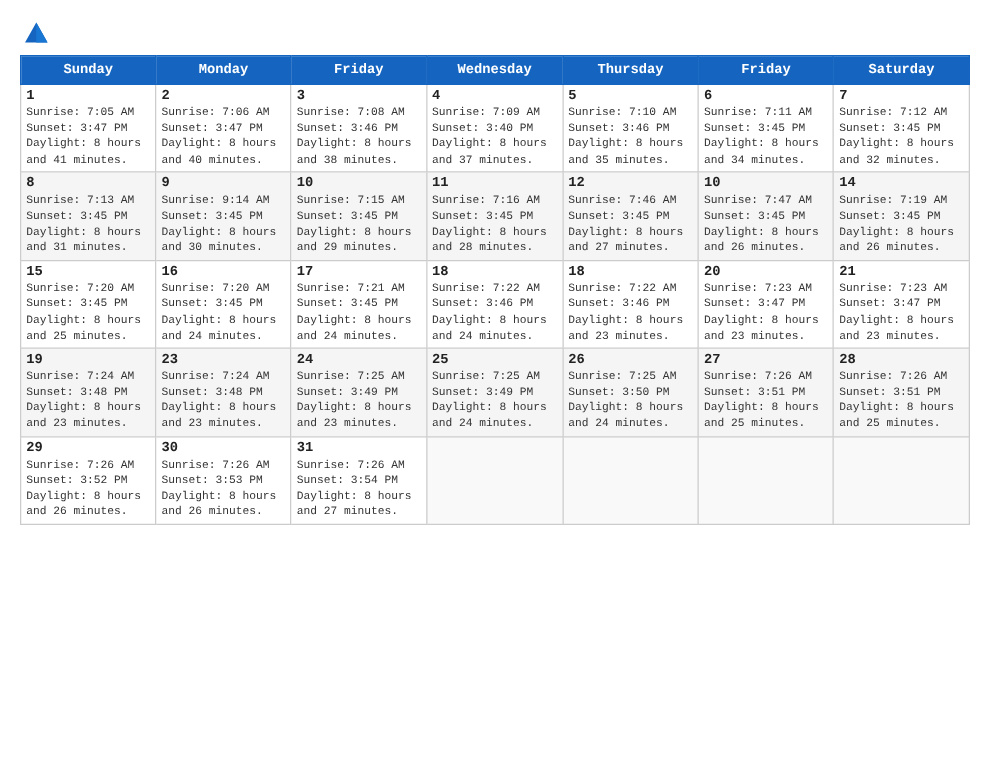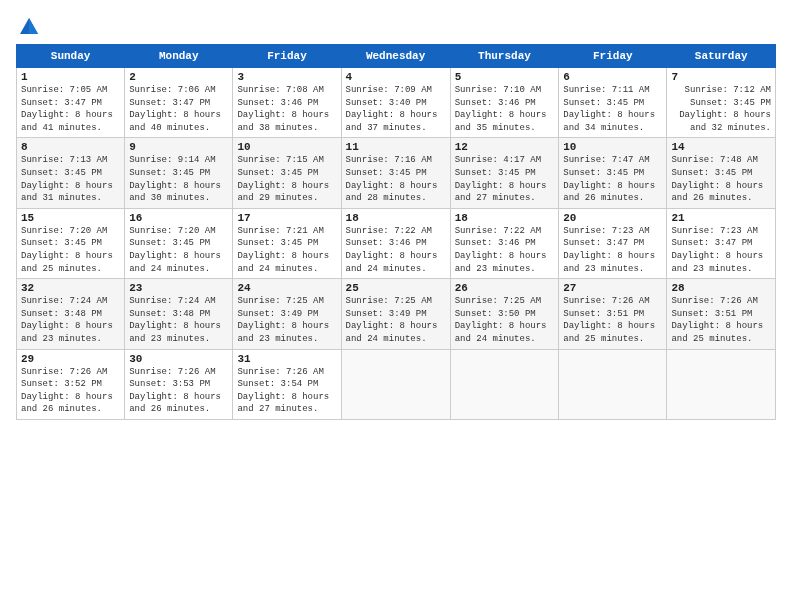--- a/index.html
+++ b/index.html
@@ -168,21 +168,21 @@
 Daylight: 8 hours and 35 minutes.</div>
           </td>
           <td>
             <span class="day-num">6</span>
             <div class="day-info" style="white-space: pre-line;">Sunrise: 7:11 AM
 Sunset: 3:45 PM
 Daylight: 8 hours and 34 minutes.</div>
           </td>
           <td>
             <span class="day-num">7</span>
-            <div class="day-info" style="white-space: pre-line; text-align: right;">Sunrise: 7:12 AM
+            <div class="day-info" style="white-space: pre-line;">Sunrise: 7:12 AM
 Sunset: 3:45 PM
 Daylight: 8 hours and 32 minutes.</div>
           </td>
         </tr>
         <tr>
           <td>
             <span class="day-num">8</span>
             <div class="day-info" style="white-space: pre-line;">Sunrise: 7:13 AM
 Sunset: 3:45 PM
 Daylight: 8 hours and 31 minutes.</div>
@@ -200,33 +200,33 @@
 Daylight: 8 hours and 29 minutes.</div>
           </td>
           <td>
             <span class="day-num">11</span>
             <div class="day-info" style="white-space: pre-line;">Sunrise: 7:16 AM
 Sunset: 3:45 PM
 Daylight: 8 hours and 28 minutes.</div>
           </td>
           <td>
             <span class="day-num">12</span>
-            <div class="day-info" style="white-space: pre-line;">Sunrise: 4:17 AM
+            <div class="day-info" style="white-space: pre-line;">Sunrise: 7:46 AM
 Sunset: 3:45 PM
 Daylight: 8 hours and 27 minutes.</div>
           </td>
           <td>
             <span class="day-num">10</span>
             <div class="day-info" style="white-space: pre-line;">Sunrise: 7:47 AM
 Sunset: 3:45 PM
 Daylight: 8 hours and 26 minutes.</div>
           </td>
           <td>
             <span class="day-num">14</span>
-            <div class="day-info" style="white-space: pre-line;">Sunrise: 7:48 AM
+            <div class="day-info" style="white-space: pre-line;">Sunrise: 7:19 AM
 Sunset: 3:45 PM
 Daylight: 8 hours and 26 minutes.</div>
           </td>
         </tr>
         <tr>
           <td>
             <span class="day-num">15</span>
             <div class="day-info" style="white-space: pre-line;">Sunrise: 7:20 AM
 Sunset: 3:45 PM
 Daylight: 8 hours and 25 minutes.</div>
@@ -263,21 +263,21 @@
           </td>
           <td>
             <span class="day-num">21</span>
             <div class="day-info" style="white-space: pre-line;">Sunrise: 7:23 AM
 Sunset: 3:47 PM
 Daylight: 8 hours and 23 minutes.</div>
           </td>
         </tr>
         <tr>
           <td>
-            <span class="day-num">32</span>
+            <span class="day-num">19</span>
             <div class="day-info" style="white-space: pre-line;">Sunrise: 7:24 AM
 Sunset: 3:48 PM
 Daylight: 8 hours and 23 minutes.</div>
           </td>
           <td>
             <span class="day-num">23</span>
             <div class="day-info" style="white-space: pre-line;">Sunrise: 7:24 AM
 Sunset: 3:48 PM
 Daylight: 8 hours and 23 minutes.</div>
           </td>

